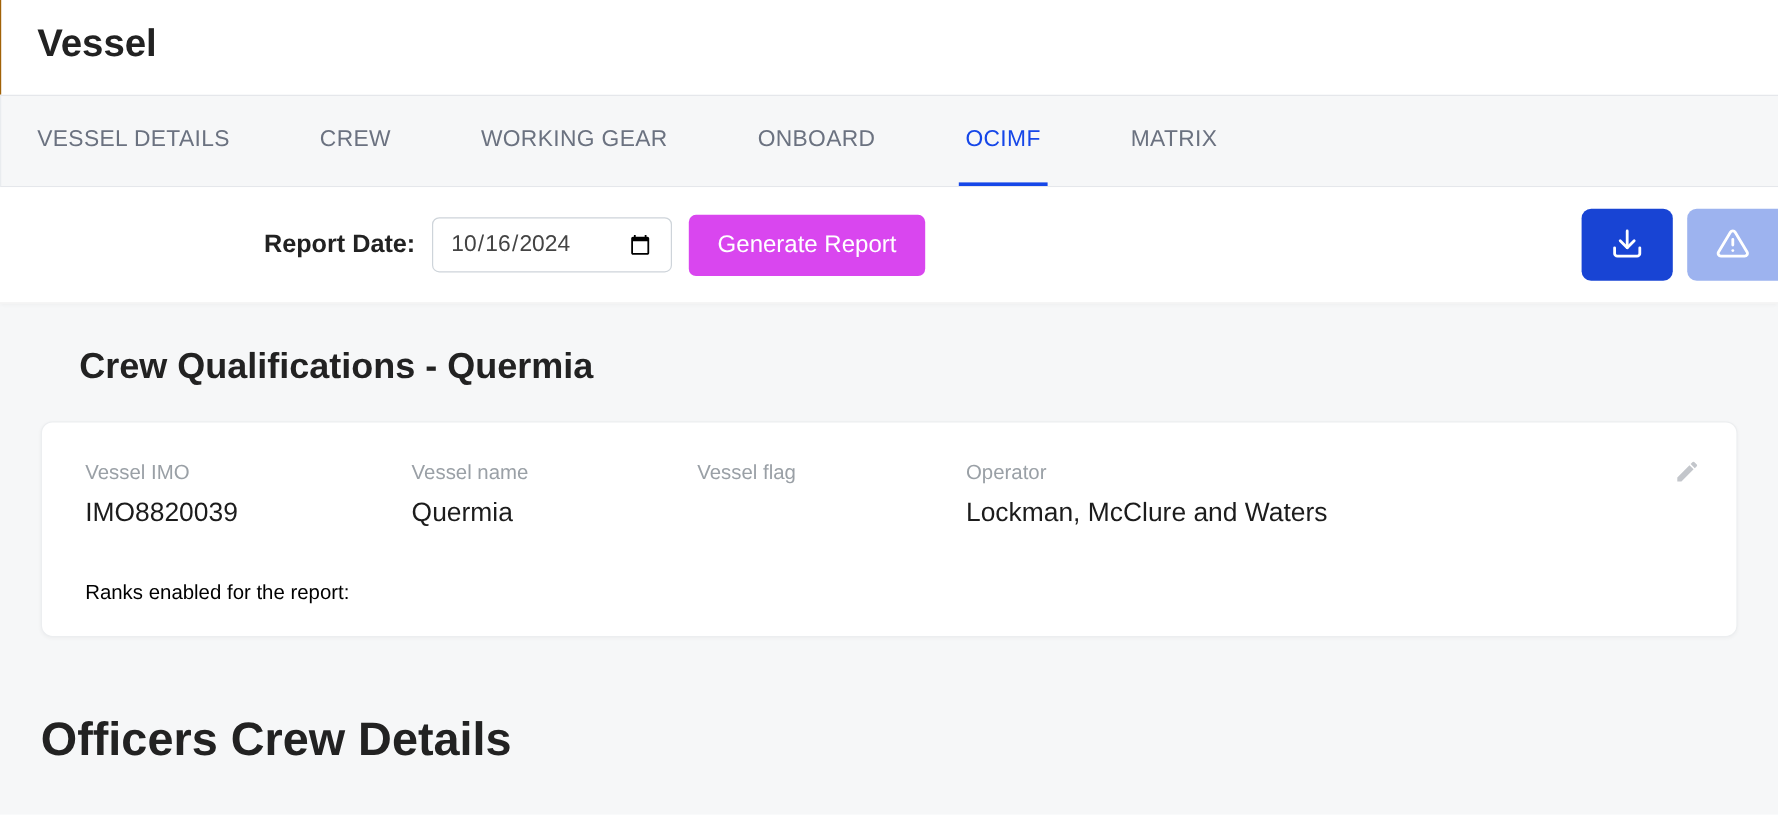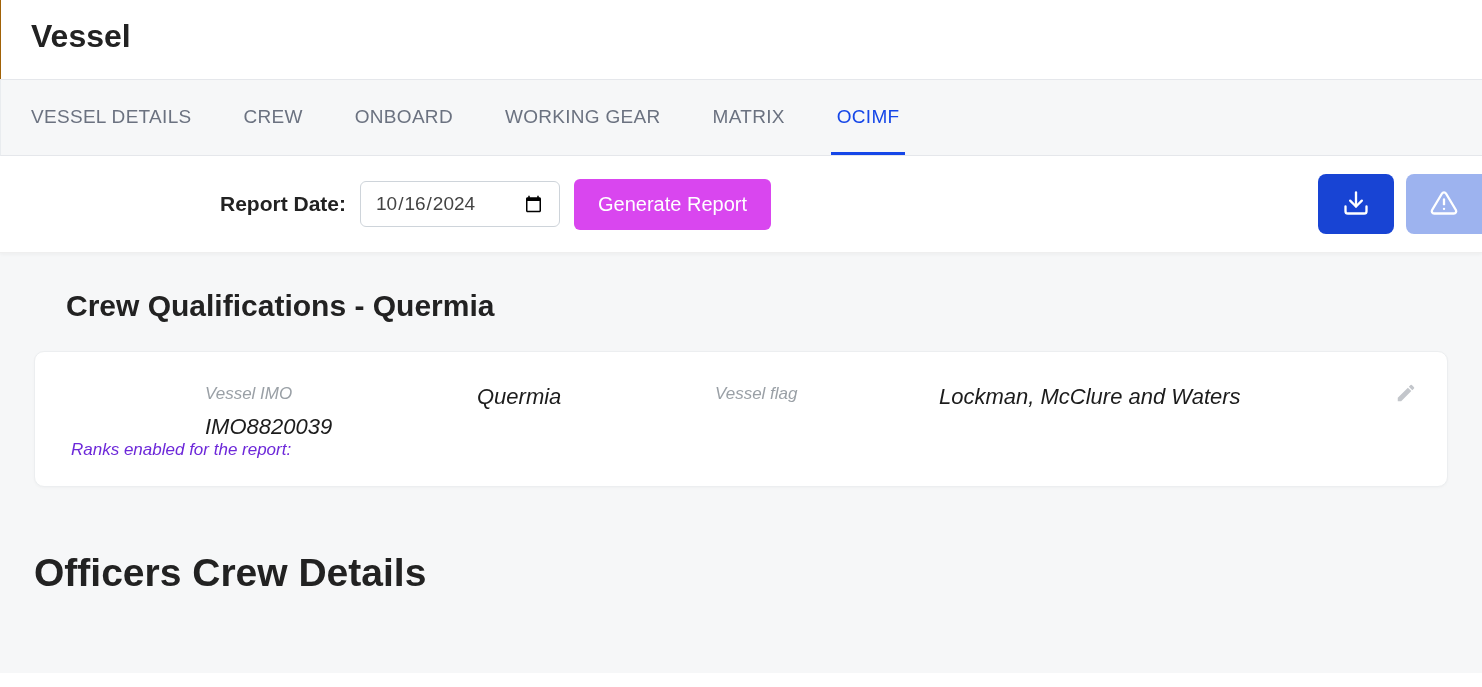--- a/index.html
+++ b/index.html
@@ -21,21 +21,21 @@
     font-size: 32px;
     font-weight: 700;
     color: #222;
   }
   .tabs {
     display: flex;
     background: #f6f7f8;
     border-top: 1px solid #e5e7eb;
     border-bottom: 1px solid #e5e7eb;
     padding: 0 24px;
-    gap: 40px;
+    gap: 63px;
     border-left: 1px solid #e9ecef;
   }
   .tab {
     padding: 26px 6px 24px 6px;
     font-size: 19px;
     font-weight: 500;
     color: #6b7280;
     cursor: pointer;
     border-bottom: 3px solid transparent;
     letter-spacing: 0.3px;
@@ -125,22 +125,20 @@
     background: #fff;
     border: 1px solid #eceef0;
     border-radius: 10px;
     padding: 32px 36px 26px 36px;
     box-shadow: 0 1px 3px rgba(0,0,0,0.03);
     position: relative;
     margin-bottom: 64px;
   }
   .info-row {
     display: flex;
-    margin-left: 134px;
-    font-style: italic;
   }
   .info-field {
     display: flex;
     flex-direction: column;
   }
   .field-imo { width: 272px; }
   .field-name { width: 238px; }
   .field-flag { width: 224px; }
   .field-operator { flex: 1; }
   .field-label {
@@ -154,43 +152,43 @@
   }
   .edit-icon {
     position: absolute;
     top: 30px;
     right: 30px;
     color: #c3c6cb;
     cursor: pointer;
   }
   .ranks-note {
     font-size: 17px;
-    color: #6d28d9;
-    font-style: italic;
+    color: #000000;
+    margin-top: 44px;
   }
   .officers-title {
     font-size: 39px;
     font-weight: 700;
     color: #222;
   }
 </style>
 </head>
 <body>
 
 <div class="header">
   <h1 class="page-title">Vessel</h1>
 </div>
 
 <nav class="tabs">
   <div class="tab">VESSEL DETAILS</div>
   <div class="tab">CREW</div>
+  <div class="tab">WORKING GEAR</div>
   <div class="tab">ONBOARD</div>
-  <div class="tab">WORKING GEAR</div>
+  <div class="tab active">OCIMF</div>
   <div class="tab">MATRIX</div>
-  <div class="tab active">OCIMF</div>
 </nav>
 
 <div class="toolbar">
   <div class="toolbar-left">
     <span class="report-date-label">Report Date:</span>
     <input type="date" class="date-input" value="2024-10-16" style="">
     <button class="btn-generate">Generate Report</button>
   </div>
   <div class="toolbar-right">
     <button class="icon-btn primary">
@@ -220,29 +218,31 @@
 
   <div class="card">
     <div class="info-row">
 
       <div class="info-field field-imo">
         <span class="field-label">Vessel IMO</span>
         <span class="field-value">IMO8820039</span>
       </div>
 
       <div class="info-field field-name">
+        <span class="field-label">Vessel name</span>
         <span class="field-value">Quermia</span>
       </div>
 
       <div class="info-field field-flag">
         <span class="field-label">Vessel flag</span>
         <span class="field-value"></span>
       </div>
 
       <div class="info-field field-operator">
+        <span class="field-label">Operator</span>
         <span class="field-value">Lockman, McClure and Waters</span>
       </div>
 
     </div>
 
     <span class="edit-icon">
       <svg width="22" height="22" viewBox="0 0 24 24" fill="#c3c6cb">
         <path d="M3 17.25V21h3.75L17.81 9.94l-3.75-3.75L3 17.25zM20.71 7.04a1 1 0 0 0 0-1.41l-2.34-2.34a1 1 0 0 0-1.41 0l-1.83 1.83 3.75 3.75 1.83-1.83z"></path>
       </svg>
     </span>

